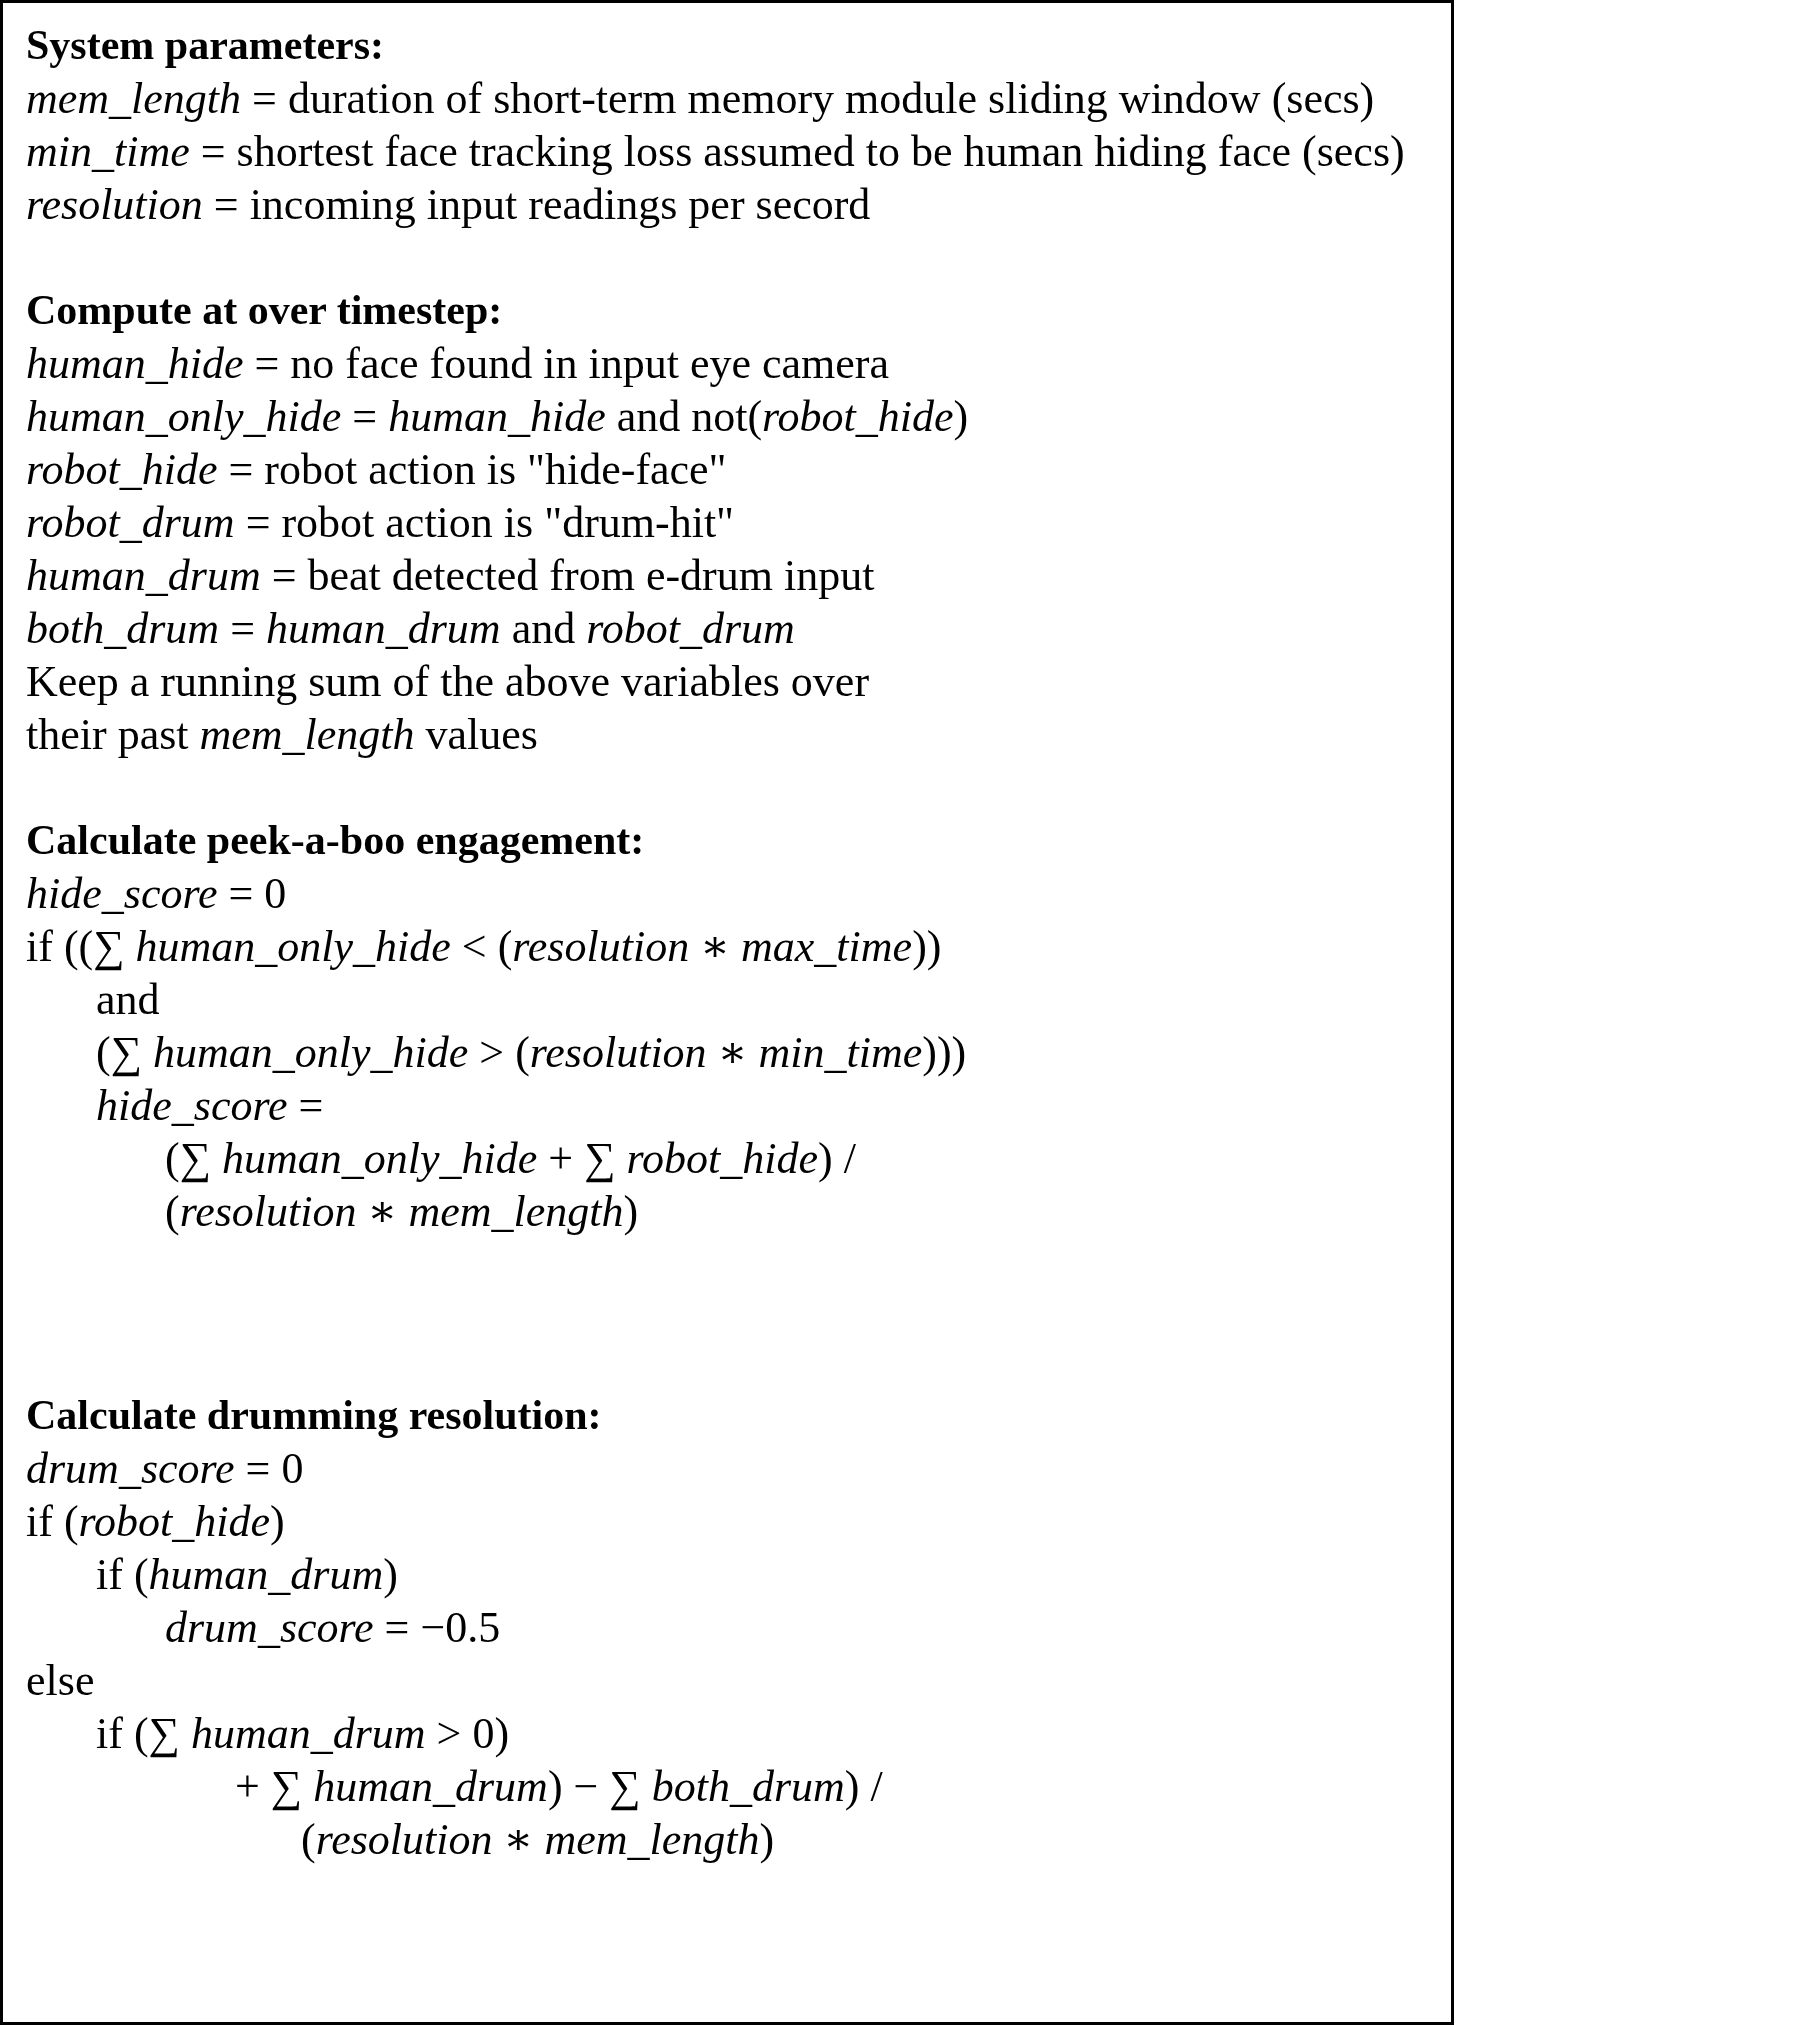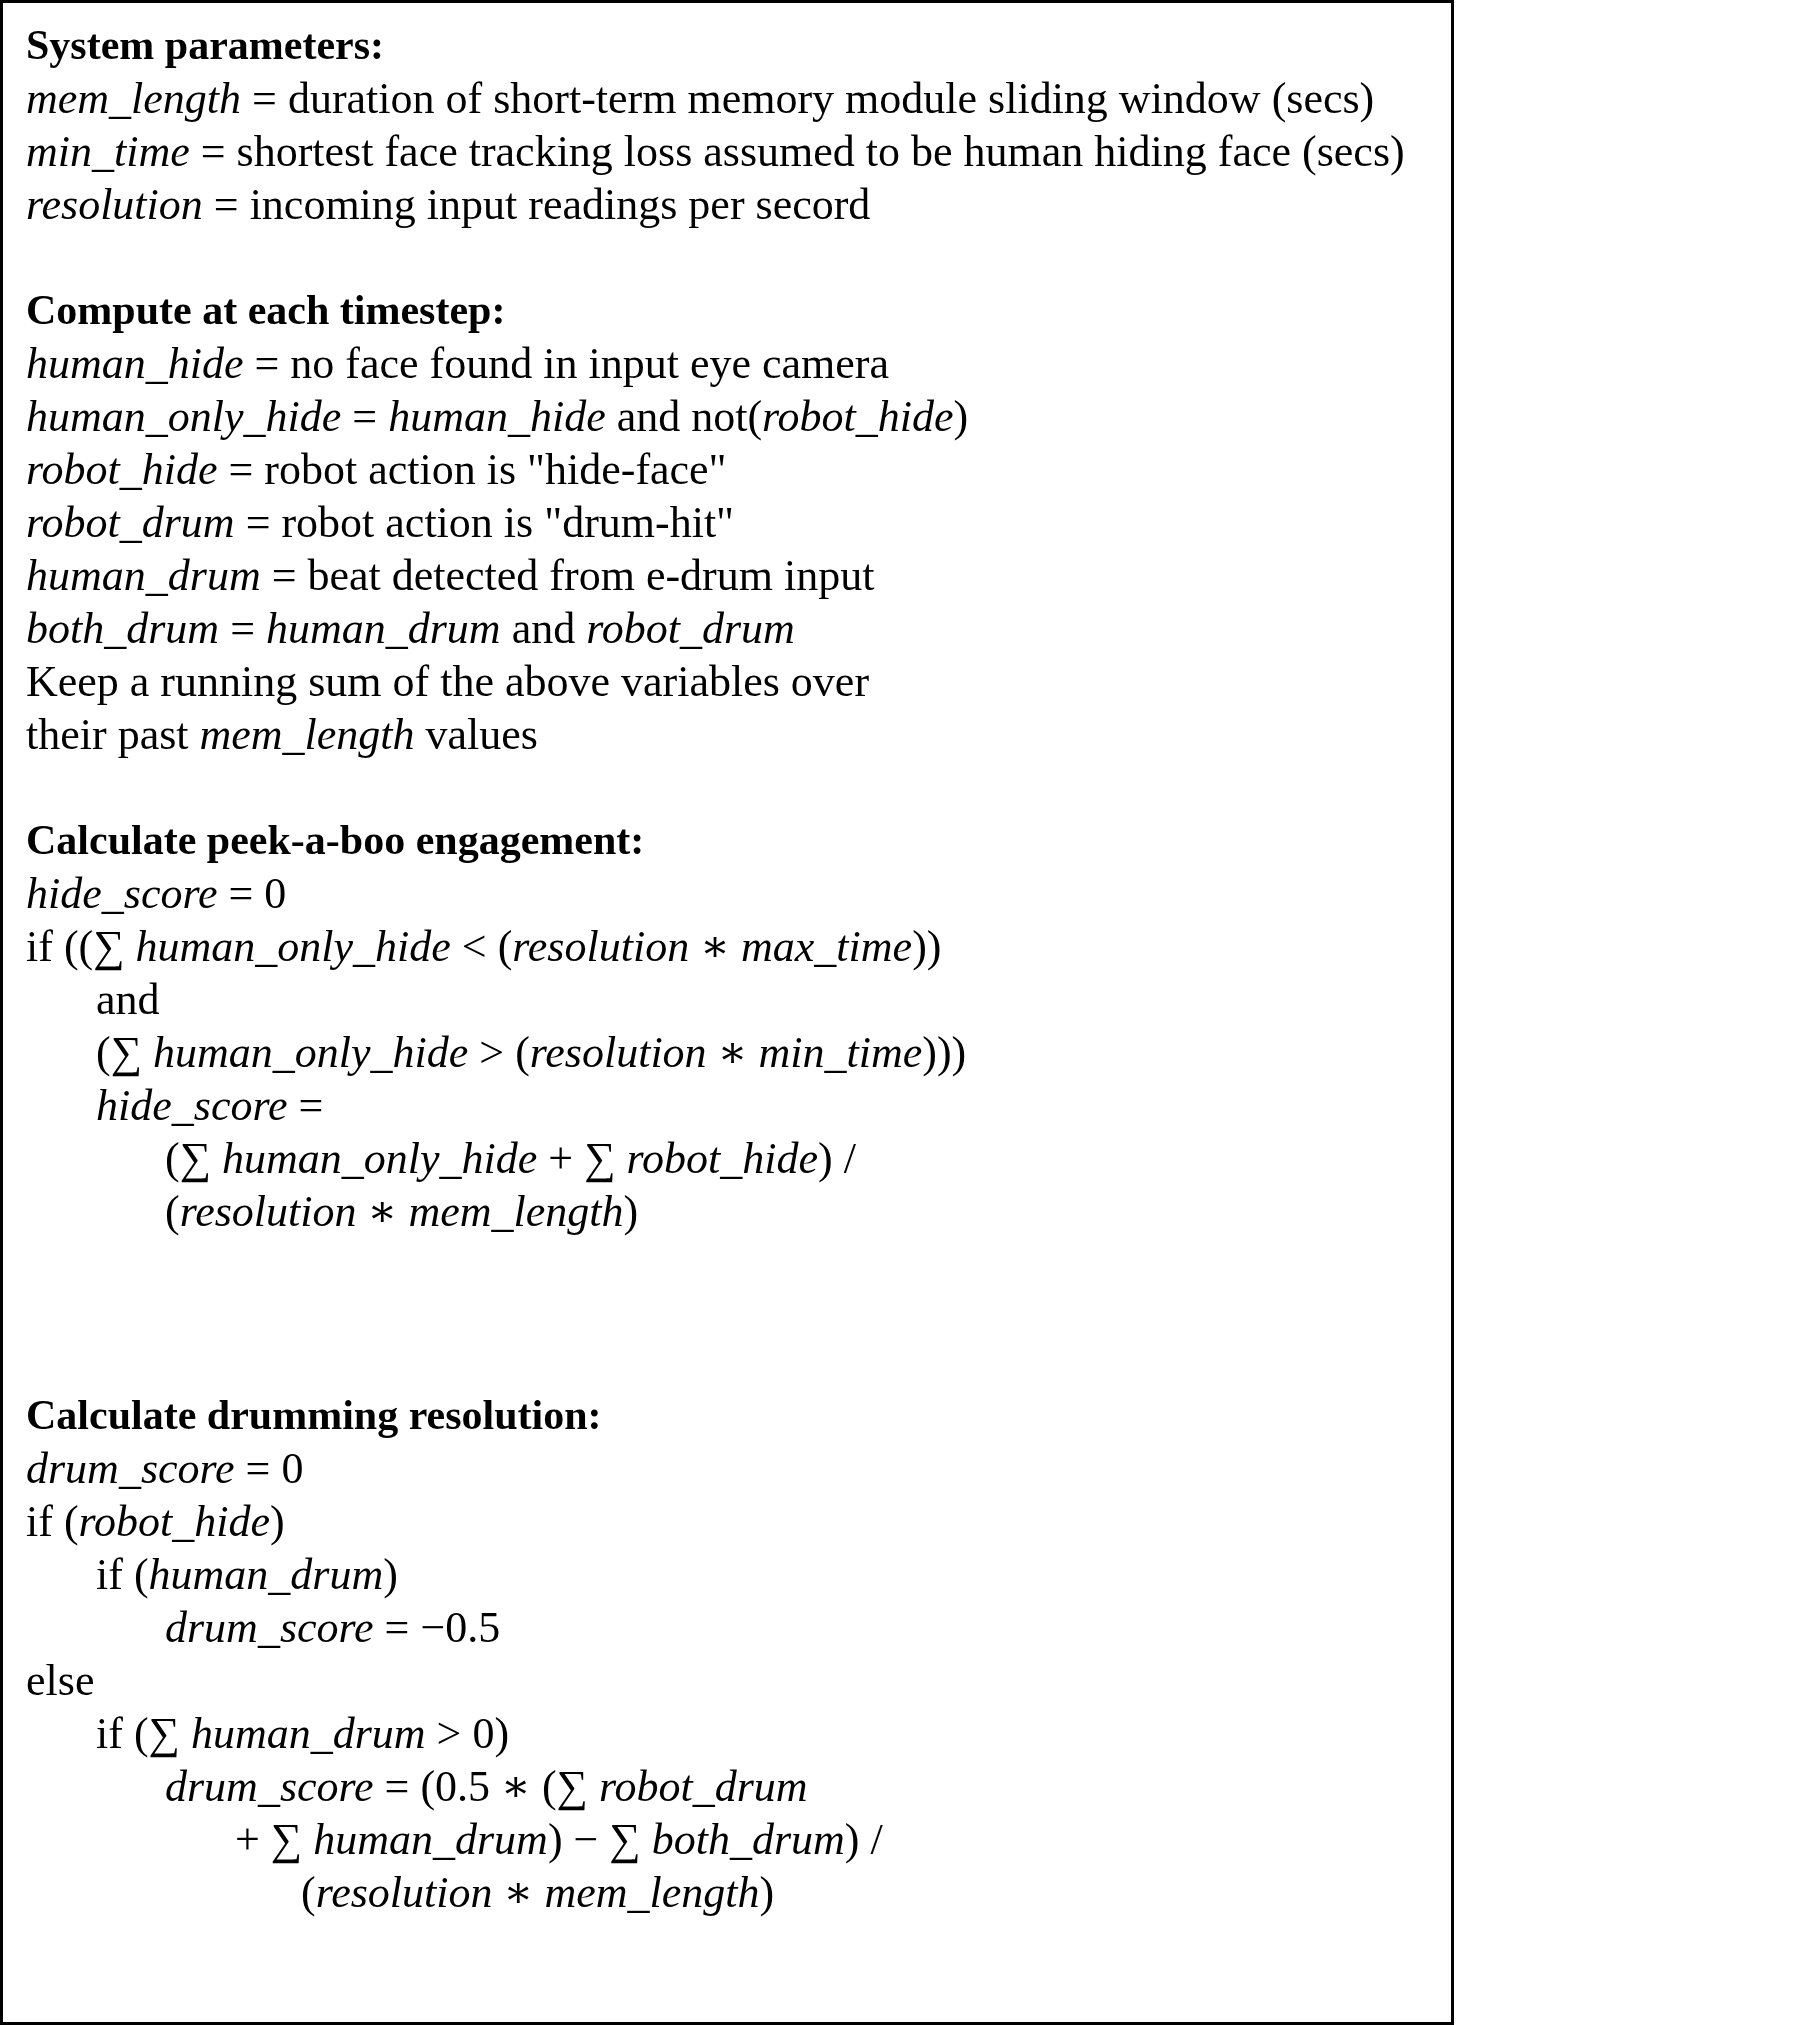--- a/index.html
+++ b/index.html
@@ -56,21 +56,21 @@
 
 <div class="figure-box">
   <div class="algorithm-content" id="algorithm-content">
       <div class="section">
         <div class="heading">System parameters:</div>
         <div class="line indent-0"><span class="var">mem_length</span><span class="plain"> = duration of short-term memory module sliding window (secs)</span></div>
         <div class="line indent-0"><span class="var">min_time</span><span class="plain"> = shortest face tracking loss assumed to be human hiding face (secs)</span></div>
         <div class="line indent-0"><span class="var">resolution</span><span class="plain"> = incoming input readings per secord</span></div>
       </div>
       <div class="section">
-        <div class="heading">Compute at each timestep:</div>
+        <div class="heading">Compute at over timestep:</div>
         <div class="line indent-0"><span class="var">human_hide</span><span class="plain"> = no face found in input eye camera</span></div>
         <div class="line indent-0"><span class="var">human_only_hide</span><span class="plain"> = </span><span class="var">human_hide</span><span class="plain"> and not(</span><span class="var">robot_hide</span><span class="plain">)</span></div>
         <div class="line indent-0"><span class="var">robot_hide</span><span class="plain"> = robot action is "hide-face"</span></div>
         <div class="line indent-0"><span class="var">robot_drum</span><span class="plain"> = robot action is "drum-hit"</span></div>
         <div class="line indent-0"><span class="var">human_drum</span><span class="plain"> = beat detected from e-drum input</span></div>
         <div class="line indent-0"><span class="var">both_drum</span><span class="plain"> = </span><span class="var">human_drum</span><span class="plain"> and </span><span class="var">robot_drum</span></div>
         <div class="line indent-0"><span class="plain">Keep a running sum of the above variables over</span></div>
         <div class="line indent-0"><span class="plain">their past </span><span class="var">mem_length</span><span class="plain"> values</span></div>
       </div>
       <div class="section">
@@ -84,19 +84,18 @@
         <div class="line indent-2"><span class="plain">(</span><span class="var">resolution</span><span class="plain"> ∗ </span><span class="var">mem_length</span><span class="plain">)</span></div>
       </div>
       <div class="section">
         <div class="heading">Calculate drumming resolution:</div>
         <div class="line indent-0"><span class="var">drum_score</span><span class="plain"> = 0</span></div>
         <div class="line indent-0"><span class="plain">if (</span><span class="var">robot_hide</span><span class="plain">)</span></div>
         <div class="line indent-1"><span class="plain">if (</span><span class="var">human_drum</span><span class="plain">)</span></div>
         <div class="line indent-2"><span class="var">drum_score</span><span class="plain"> = −0.5</span></div>
         <div class="line indent-0"><span class="plain">else</span></div>
         <div class="line indent-1"><span class="plain">if (∑ </span><span class="var">human_drum</span><span class="plain"> &gt; 0)</span></div>
-        <div class="line indent-2"><span class="var">drum_score</span><span class="plain"> = (0.5 ∗ (∑ </span><span class="var">robot_drum</span></div>
         <div class="line indent-3"><span class="plain">+ ∑ </span><span class="var">human_drum</span><span class="plain">) − ∑ </span><span class="var">both_drum</span><span class="plain">) /</span></div>
         <div class="line indent-4"><span class="plain">(</span><span class="var">resolution</span><span class="plain"> ∗ </span><span class="var">mem_length</span><span class="plain">)</span></div>
       </div>
     </div>
 </div>
 
 
 </body></html>

